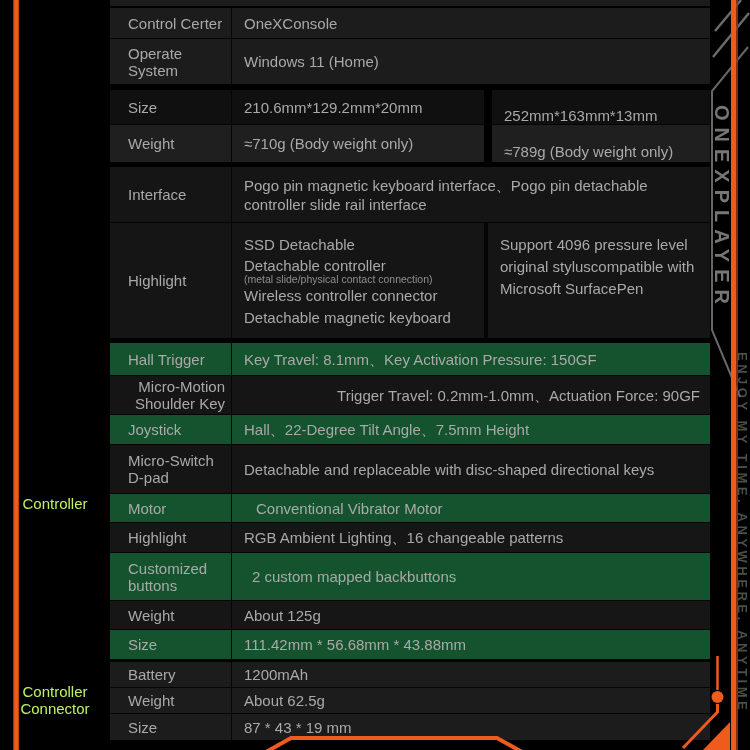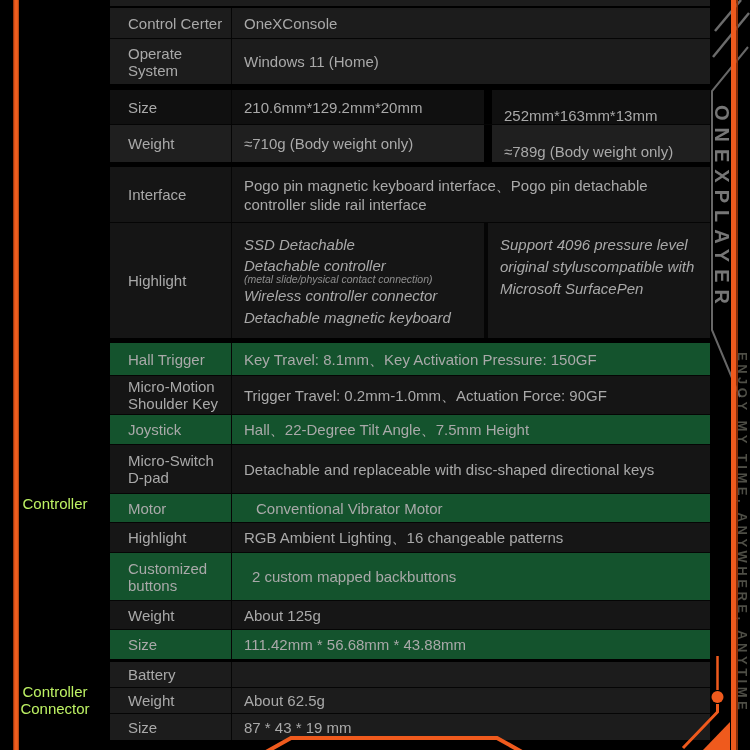--- a/index.html
+++ b/index.html
@@ -27,21 +27,21 @@
   .label-cell{flex:0 0 122px;box-sizing:border-box;padding:0 6px 0 18px;
     display:flex;flex-direction:column;justify-content:center;
     border-right:1px solid #060606;line-height:17px;}
   .value-cell{flex:1;display:flex;flex-direction:column;justify-content:center;
     padding:0 10px 0 12px;line-height:19px;}
   .value-split{flex:1;display:flex;}
   .vcol1{flex:0 0 252px;box-sizing:border-box;display:flex;flex-direction:column;justify-content:center;padding-left:12px;}
   .vgap{flex:0 0 8px;background:#000;}
   .vgap-thin{flex:0 0 4px;background:#050505;}
   .vcol2{flex:1;box-sizing:border-box;display:flex;flex-direction:column;justify-content:center;padding:16px 8px 0 12px;line-height:19px;}
-  .top-align{justify-content:flex-start;padding-top:11px;font-style:italic;}
+  .top-align{justify-content:flex-start;padding-top:11px;}
   .hl-line{line-height:22px;}
   .hl-sub{font-size:10.5px;line-height:12px;color:#8f8f8f;margin-top:-3px;}
   .hl2{line-height:22px;}
   
   .bg-a{background:#1c1c1c;} .bg-b{background:#101010;} .bg-c{background:#1f1f1f;}
   .bg-d{background:#151515;} .bg-e{background:#14532d;} .bg-f{background:#161616;}
   
   #brand-vert{position:absolute;left:707px;top:72px;height:272px;width:28px;
     writing-mode:vertical-rl;display:flex;align-items:center;justify-content:center;
     color:#767676;font-size:20px;font-weight:bold;letter-spacing:7px;white-space:nowrap;}
@@ -120,21 +120,21 @@
       </div>
     </div>
     <div class="gap5"></div>
 
     <div class="row bg-e" style="height:32px;">
       <div class="label-cell">Hall Trigger</div>
       <div class="value-cell">Key Travel: 8.1mm、Key Activation Pressure: 150GF</div>
     </div>
     <div class="divider"></div>
 
-    <div class="row bg-d" style="height:38px;">
+    <div class="row bg-d" style="height:38px;text-align:right;">
       <div class="label-cell">Micro-Motion Shoulder Key</div>
       <div class="value-cell">Trigger Travel: 0.2mm-1.0mm、Actuation Force: 90GF</div>
     </div>
     <div class="divider"></div>
 
     <div class="row bg-e" style="height:29px;">
       <div class="label-cell">Joystick</div>
       <div class="value-cell">Hall、22-Degree Tilt Angle、7.5mm Height</div>
     </div>
     <div class="divider"></div>
@@ -170,20 +170,21 @@
     <div class="divider"></div>
 
     <div class="row bg-e" style="height:29px;">
       <div class="label-cell">Size</div>
       <div class="value-cell">111.42mm * 56.68mm * 43.88mm</div>
     </div>
     <div class="gap3"></div>
 
     <div class="row bg-a" style="height:25px;">
       <div class="label-cell">Battery</div>
+      <div class="value-cell">1200mAh</div>
     </div>
     <div class="divider"></div>
 
     <div class="row bg-a" style="height:25px;">
       <div class="label-cell">Weight</div>
       <div class="value-cell">About 62.5g</div>
     </div>
     <div class="divider"></div>
 
     <div class="row bg-a" style="height:26px;">

